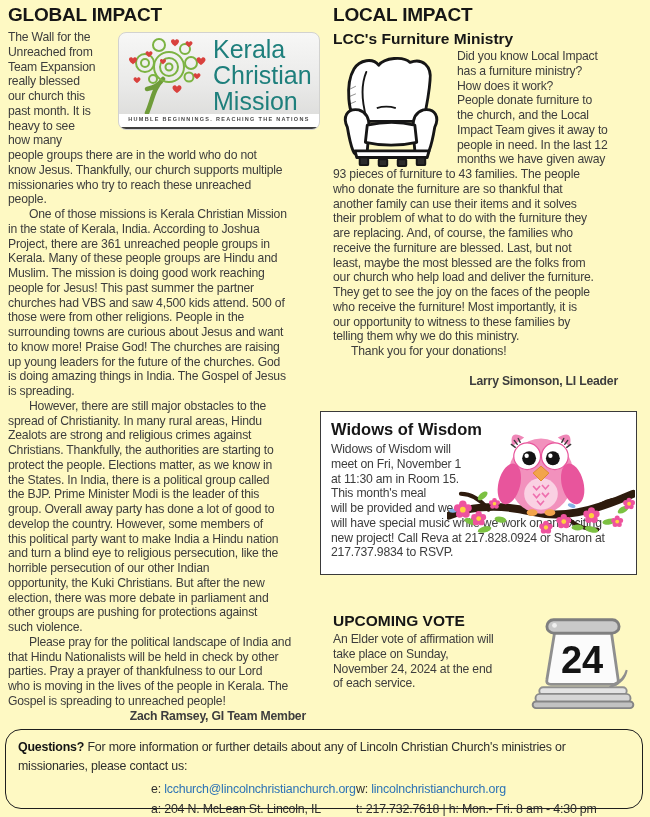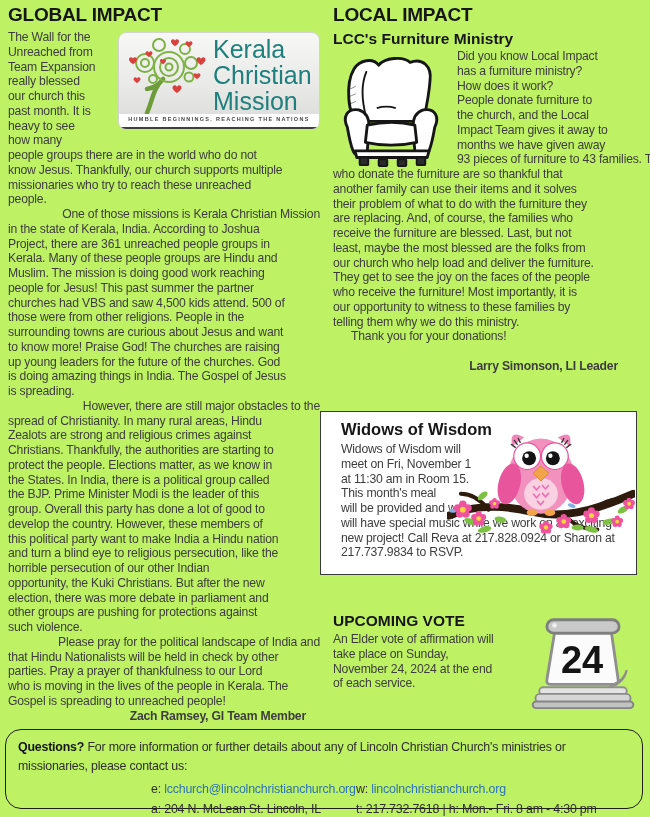--- a/index.html
+++ b/index.html
@@ -1,41 +1,41 @@
 <!DOCTYPE html>
 <html><head>
 <meta charset="utf-8">
 <style>
   html,body{margin:0;padding:0;background:#ffffff;}
-  .page{position:relative;width:650px;height:817px;background:#bef264;overflow:hidden;
+  .page{position:relative;width:650px;height:817px;background:#fef9c3;overflow:hidden;
         font-family:"Liberation Sans",sans-serif;color:#3d3d3d;}
   .col{position:absolute;}
   .col-left{left:8px;top:4px;width:312px;}
   .col-right{left:333px;top:4px;width:312px;}
   h1.sec{font-size:19px;font-weight:800;color:#161616;margin:0 0 4px 0;letter-spacing:-0.2px;line-height:22px;}
   h2.sub{font-size:15.5px;font-weight:700;color:#161616;margin:0 0 2px 0;line-height:17px;}
   .tline{white-space:nowrap;line-height:14.75px;font-size:12.2px;letter-spacing:-0.2px;}
-  .indent-first .tline:first-child{text-indent:21px;text-align:right;}
+  .indent-first .tline:first-child{text-indent:21px;}
   .sig{font-size:12.2px;letter-spacing:-0.2px;line-height:14.75px;text-align:right;font-weight:bold;}
   .sig-left{padding-right:14px;}
   .sig-right{padding-right:27px;margin-top:15px;}
   
   .kerala-logo{float:right;width:200px;height:96px;margin:2px 0 20px 9px;border-radius:8px;
                background:linear-gradient(180deg,#f7f7f6 0%,#e9e9e8 55%,#d9d9d7 100%);
                position:relative;overflow:hidden;border:1px solid #d2d2d0;}
   .kl-tree{position:absolute;left:4px;top:2px;}
   .kl-text{position:absolute;left:94px;top:3px;font-size:25px;line-height:26px;font-weight:400;}
   .kl-tag{position:absolute;left:0;right:0;bottom:0;height:13px;background:#ffffff;
           border-bottom:2px solid #3f3f3f;text-align:center;font-size:5.5px;letter-spacing:1.3px;
           font-weight:700;color:#474747;line-height:11px;}
   
   .chair{float:left;width:118px;height:116px;margin:2px 6px 0 0;}
   
   .widows-box{position:absolute;left:320px;top:411px;width:317px;height:164px;border:1.2px solid #3a3a3a;
-              background:#ffffff;box-sizing:border-box;padding:8px 20px;}
+              background:#ffffff;box-sizing:border-box;padding:8px 10px;}
   .widows-title{font-size:16.5px;font-weight:800;color:#161616;margin:0 0 3px 0;line-height:19px;}
   .owl{position:absolute;right:1px;top:4px;}
   
   .upvote{position:absolute;left:333px;top:612px;width:312px;}
   .cal{position:absolute;left:524px;top:615px;}
   
   .contact-box{position:absolute;left:5px;top:729px;width:638px;height:80px;box-sizing:border-box;
                border:1.6px solid #1f1f1f;border-radius:16px;padding:8px 12px 16px 12px;
                font-size:12.4px;letter-spacing:-0.2px;color:#2e2e2e;}
   .c-intro{line-height:19px;}
@@ -124,22 +124,22 @@
         <div class="tline">is spreading.</div>
       </div>
     <div class="indent-first">
         <div class="tline">However, there are still major obstacles to the</div>
         <div class="tline">spread of Christianity. In many rural areas, Hindu</div>
         <div class="tline">Zealots are strong and religious crimes against</div>
         <div class="tline">Christians. Thankfully, the authorities are starting to</div>
         <div class="tline">protect the people. Elections matter, as we know in</div>
         <div class="tline">the States. In India, there is a political group called</div>
         <div class="tline">the BJP. Prime Minister Modi is the leader of this</div>
-        <div class="tline">group. Overall this party has done a lot of good to</div>
-        <div class="tline">develop the country. However, these members of</div>
+        <div class="tline">group. Overall away party has done a lot of good to</div>
+        <div class="tline">develop the country. However, some members of</div>
         <div class="tline">this political party want to make India a Hindu nation</div>
         <div class="tline">and turn a blind eye to religious persecution, like the</div>
         <div class="tline">horrible persecution of our other Indian</div>
         <div class="tline">opportunity, the Kuki Christians. But after the new</div>
         <div class="tline">election, there was more debate in parliament and</div>
         <div class="tline">other groups are pushing for protections against</div>
         <div class="tline">such violence.</div>
       </div>
     <div class="indent-first">
         <div class="tline">Please pray for the political landscape of India and</div>
@@ -176,20 +176,21 @@
         </g>
         <path d="M44,60 q10,-3 20,0" fill="none" stroke="#161616" stroke-width="2"></path>
       </svg>
       <div>
           <div class="tline">Did you know Local Impact</div>
           <div class="tline">has a furniture ministry?</div>
           <div class="tline">How does it work?</div>
           <div class="tline">People donate furniture to</div>
           <div class="tline">the church, and the Local</div>
           <div class="tline">Impact Team gives it away to</div>
+          <div class="tline">people in need. In the last 12</div>
           <div class="tline">months we have given away</div>
         </div>
       <div>
           <div class="tline">93 pieces of furniture to 43 families. The people</div>
           <div class="tline">who donate the furniture are so thankful that</div>
           <div class="tline">another family can use their items and it solves</div>
           <div class="tline">their problem of what to do with the furniture they</div>
           <div class="tline">are replacing. And, of course, the families who</div>
           <div class="tline">receive the furniture are blessed. Last, but not</div>
           <div class="tline">least, maybe the most blessed are the folks from</div>

